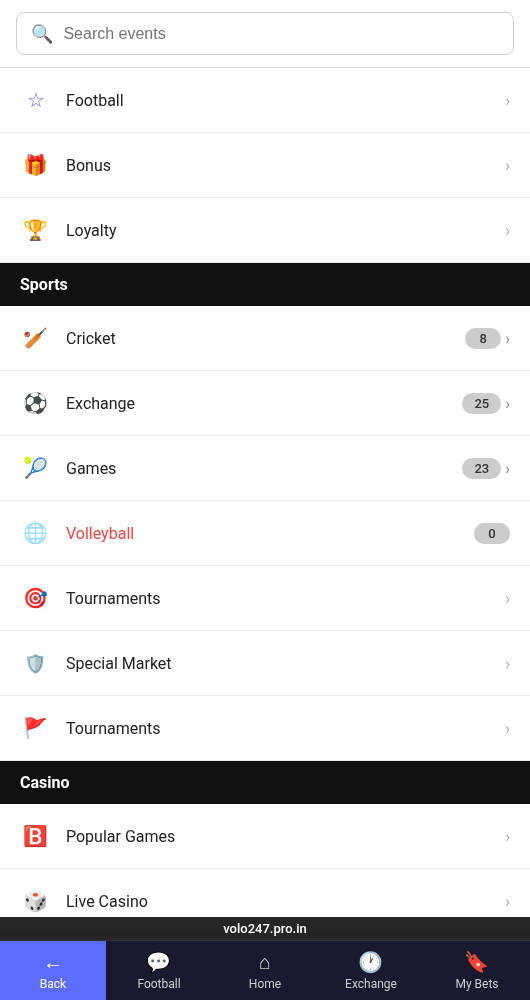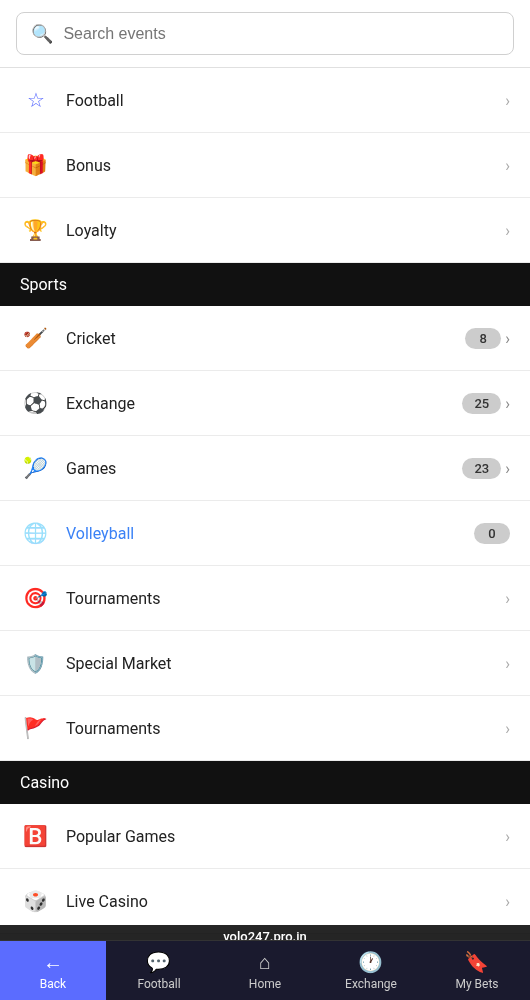--- a/index.html
+++ b/index.html
@@ -61,21 +61,21 @@
       font-size: 20px;
       margin-right: 14px;
       flex-shrink: 0;
     }
     .menu-item .item-label {
       flex: 1;
       font-size: 16px;
       color: #222;
     }
     .menu-item.disabled .item-label {
-      color: #3b82f6;
+      color: #ef4444;
     }
     .menu-item.disabled .item-icon {
       opacity: 0.4;
     }
     .chevron {
       color: #aaa;
       font-size: 16px;
     }
     .badge-wrap {
       display: flex;
@@ -95,21 +95,21 @@
     .badge-chevron {
       color: #888;
       font-size: 16px;
     }
 
     
     .section-header {
       background: #111;
       color: #fff;
       font-size: 16px;
-      font-weight: 400;
+      font-weight: 700;
       padding: 12px 20px;
     }
 
     
     .bottom-nav {
       position: fixed;
       bottom: 0;
       left: 0;
       width: 530px;
       background: #1a1a2e;
@@ -133,21 +133,21 @@
     }
     .nav-label {
       font-size: 12px;
     }
     .back-btn {
       background: #5b6cff;
       color: #fff !important;
     }
     .watermark {
       position: fixed;
-      bottom: 52px;
+      bottom: 60px;
       left: 0;
       width: 530px;
       background: rgba(0,0,0,0.85);
       color: #fff;
       font-size: 13px;
       text-align: center;
       padding: 4px 0;
       font-weight: 500;
     }
 

